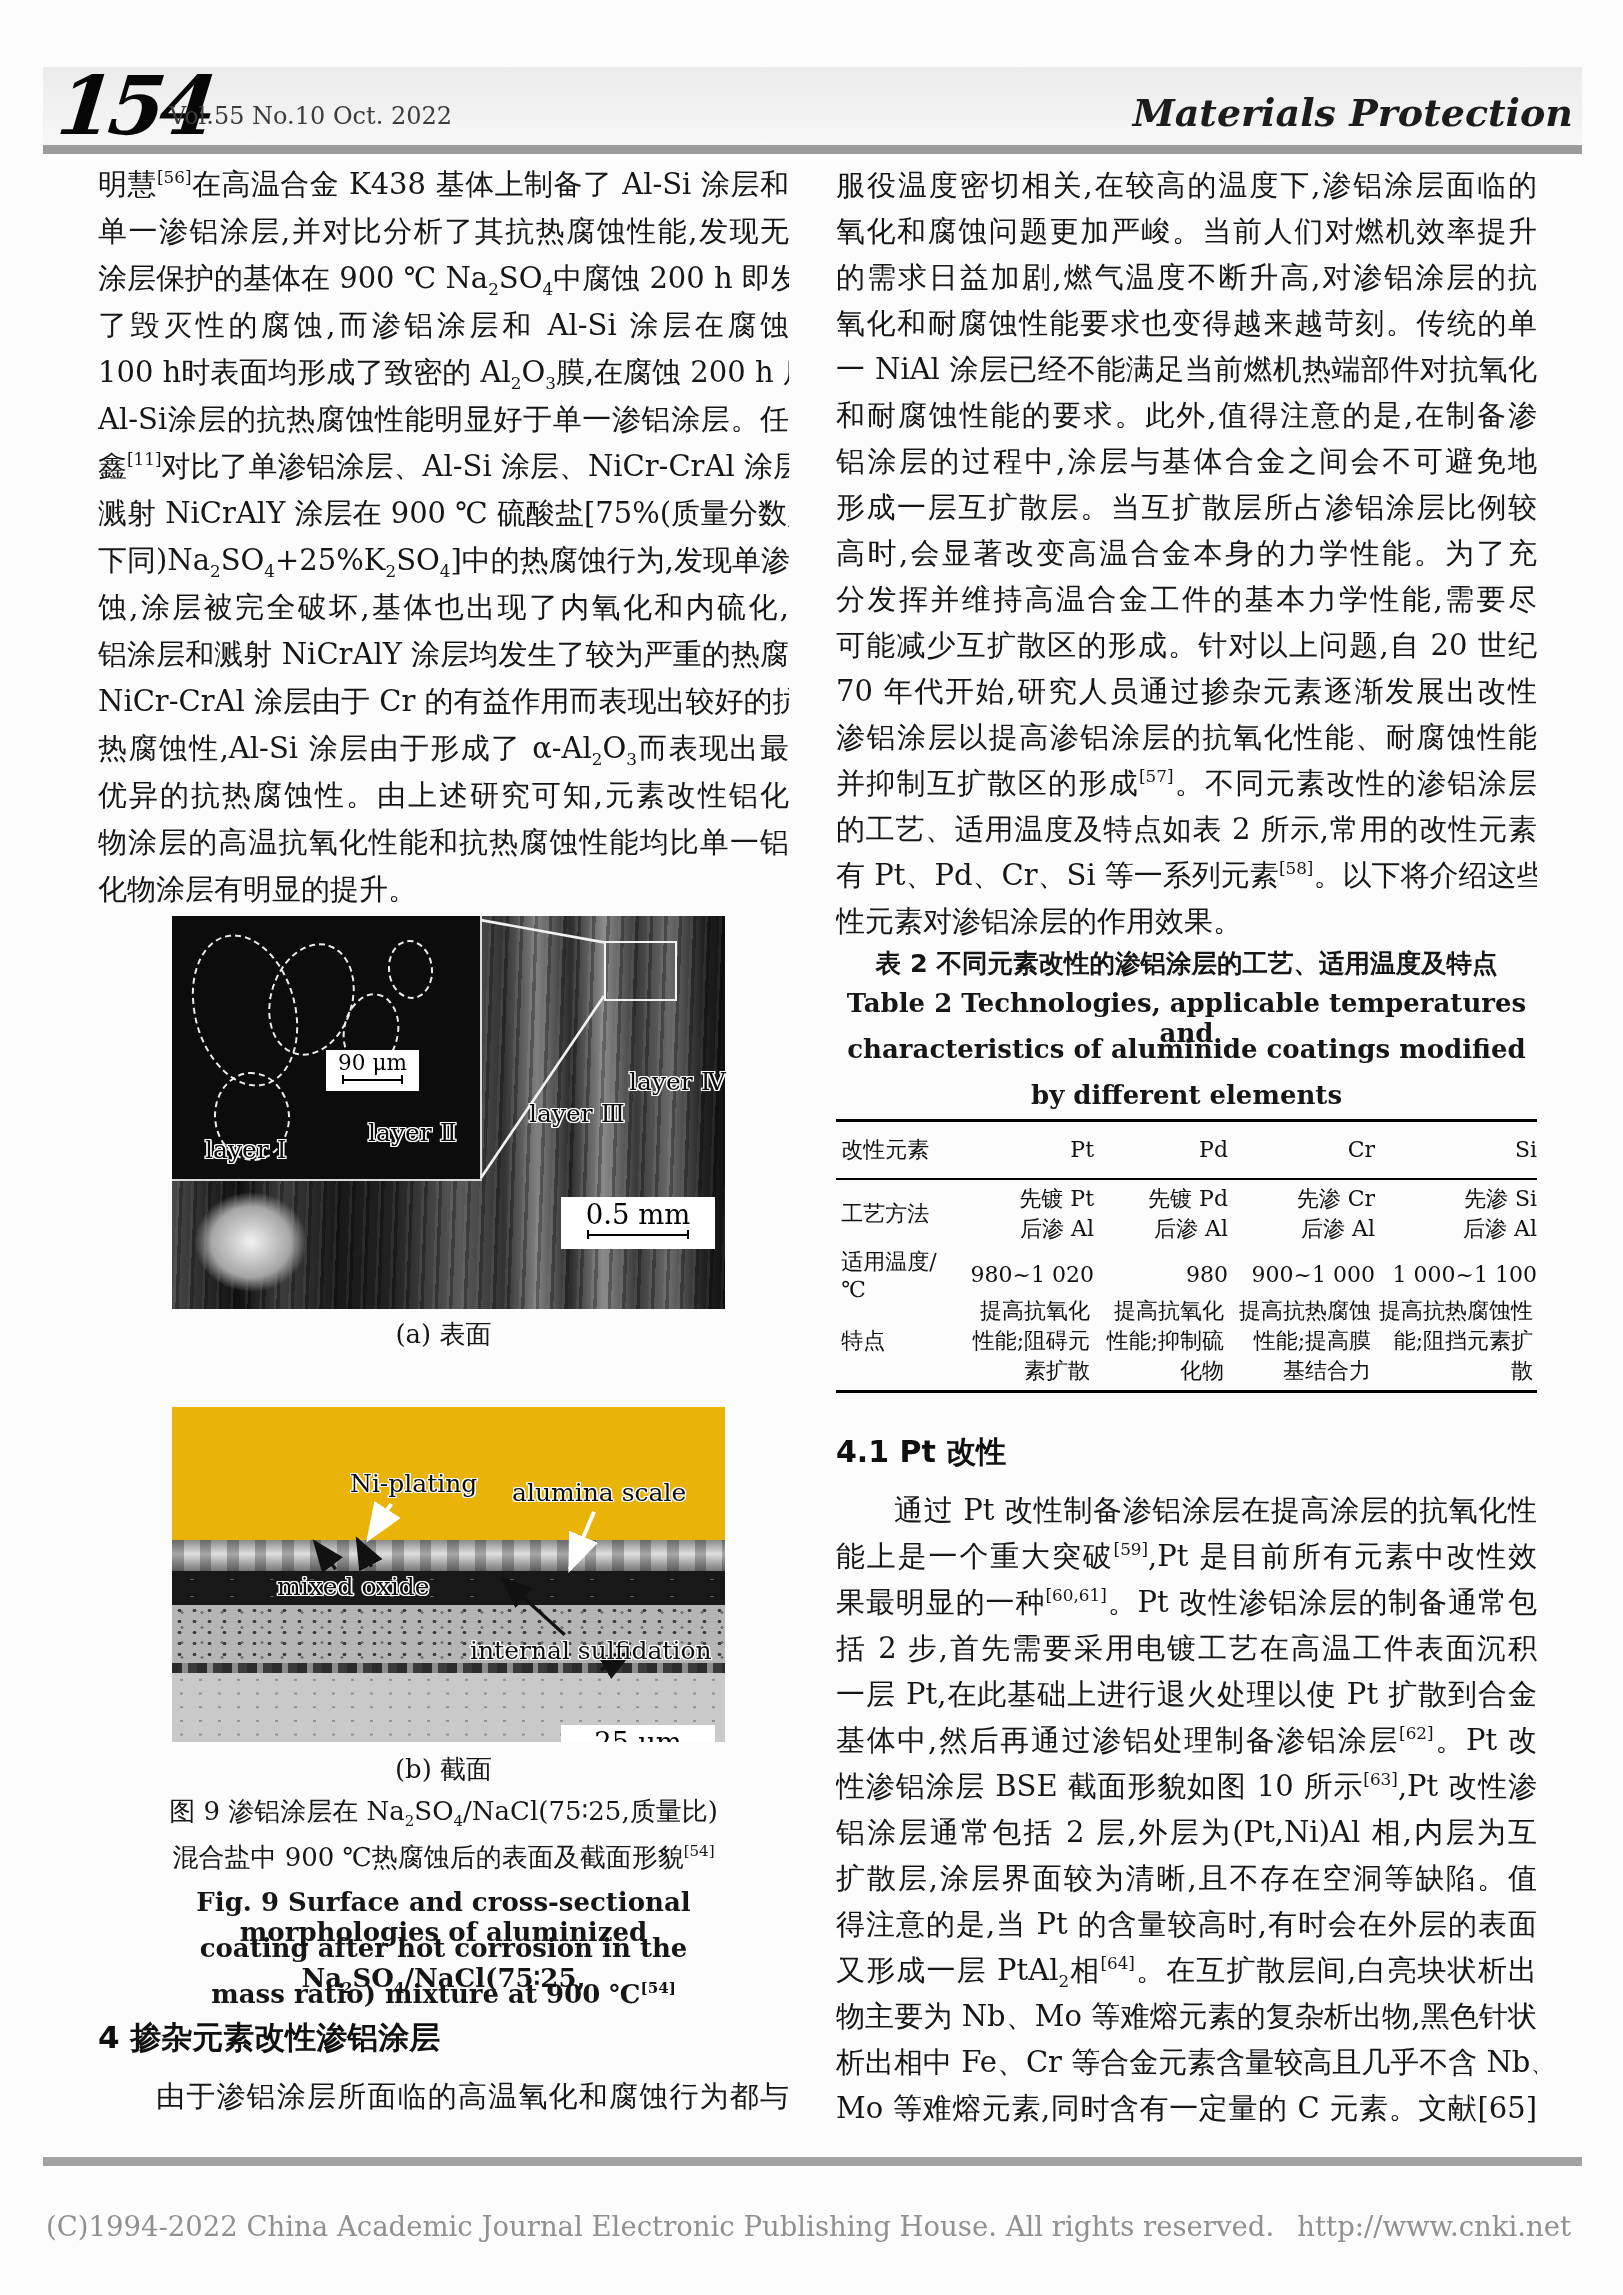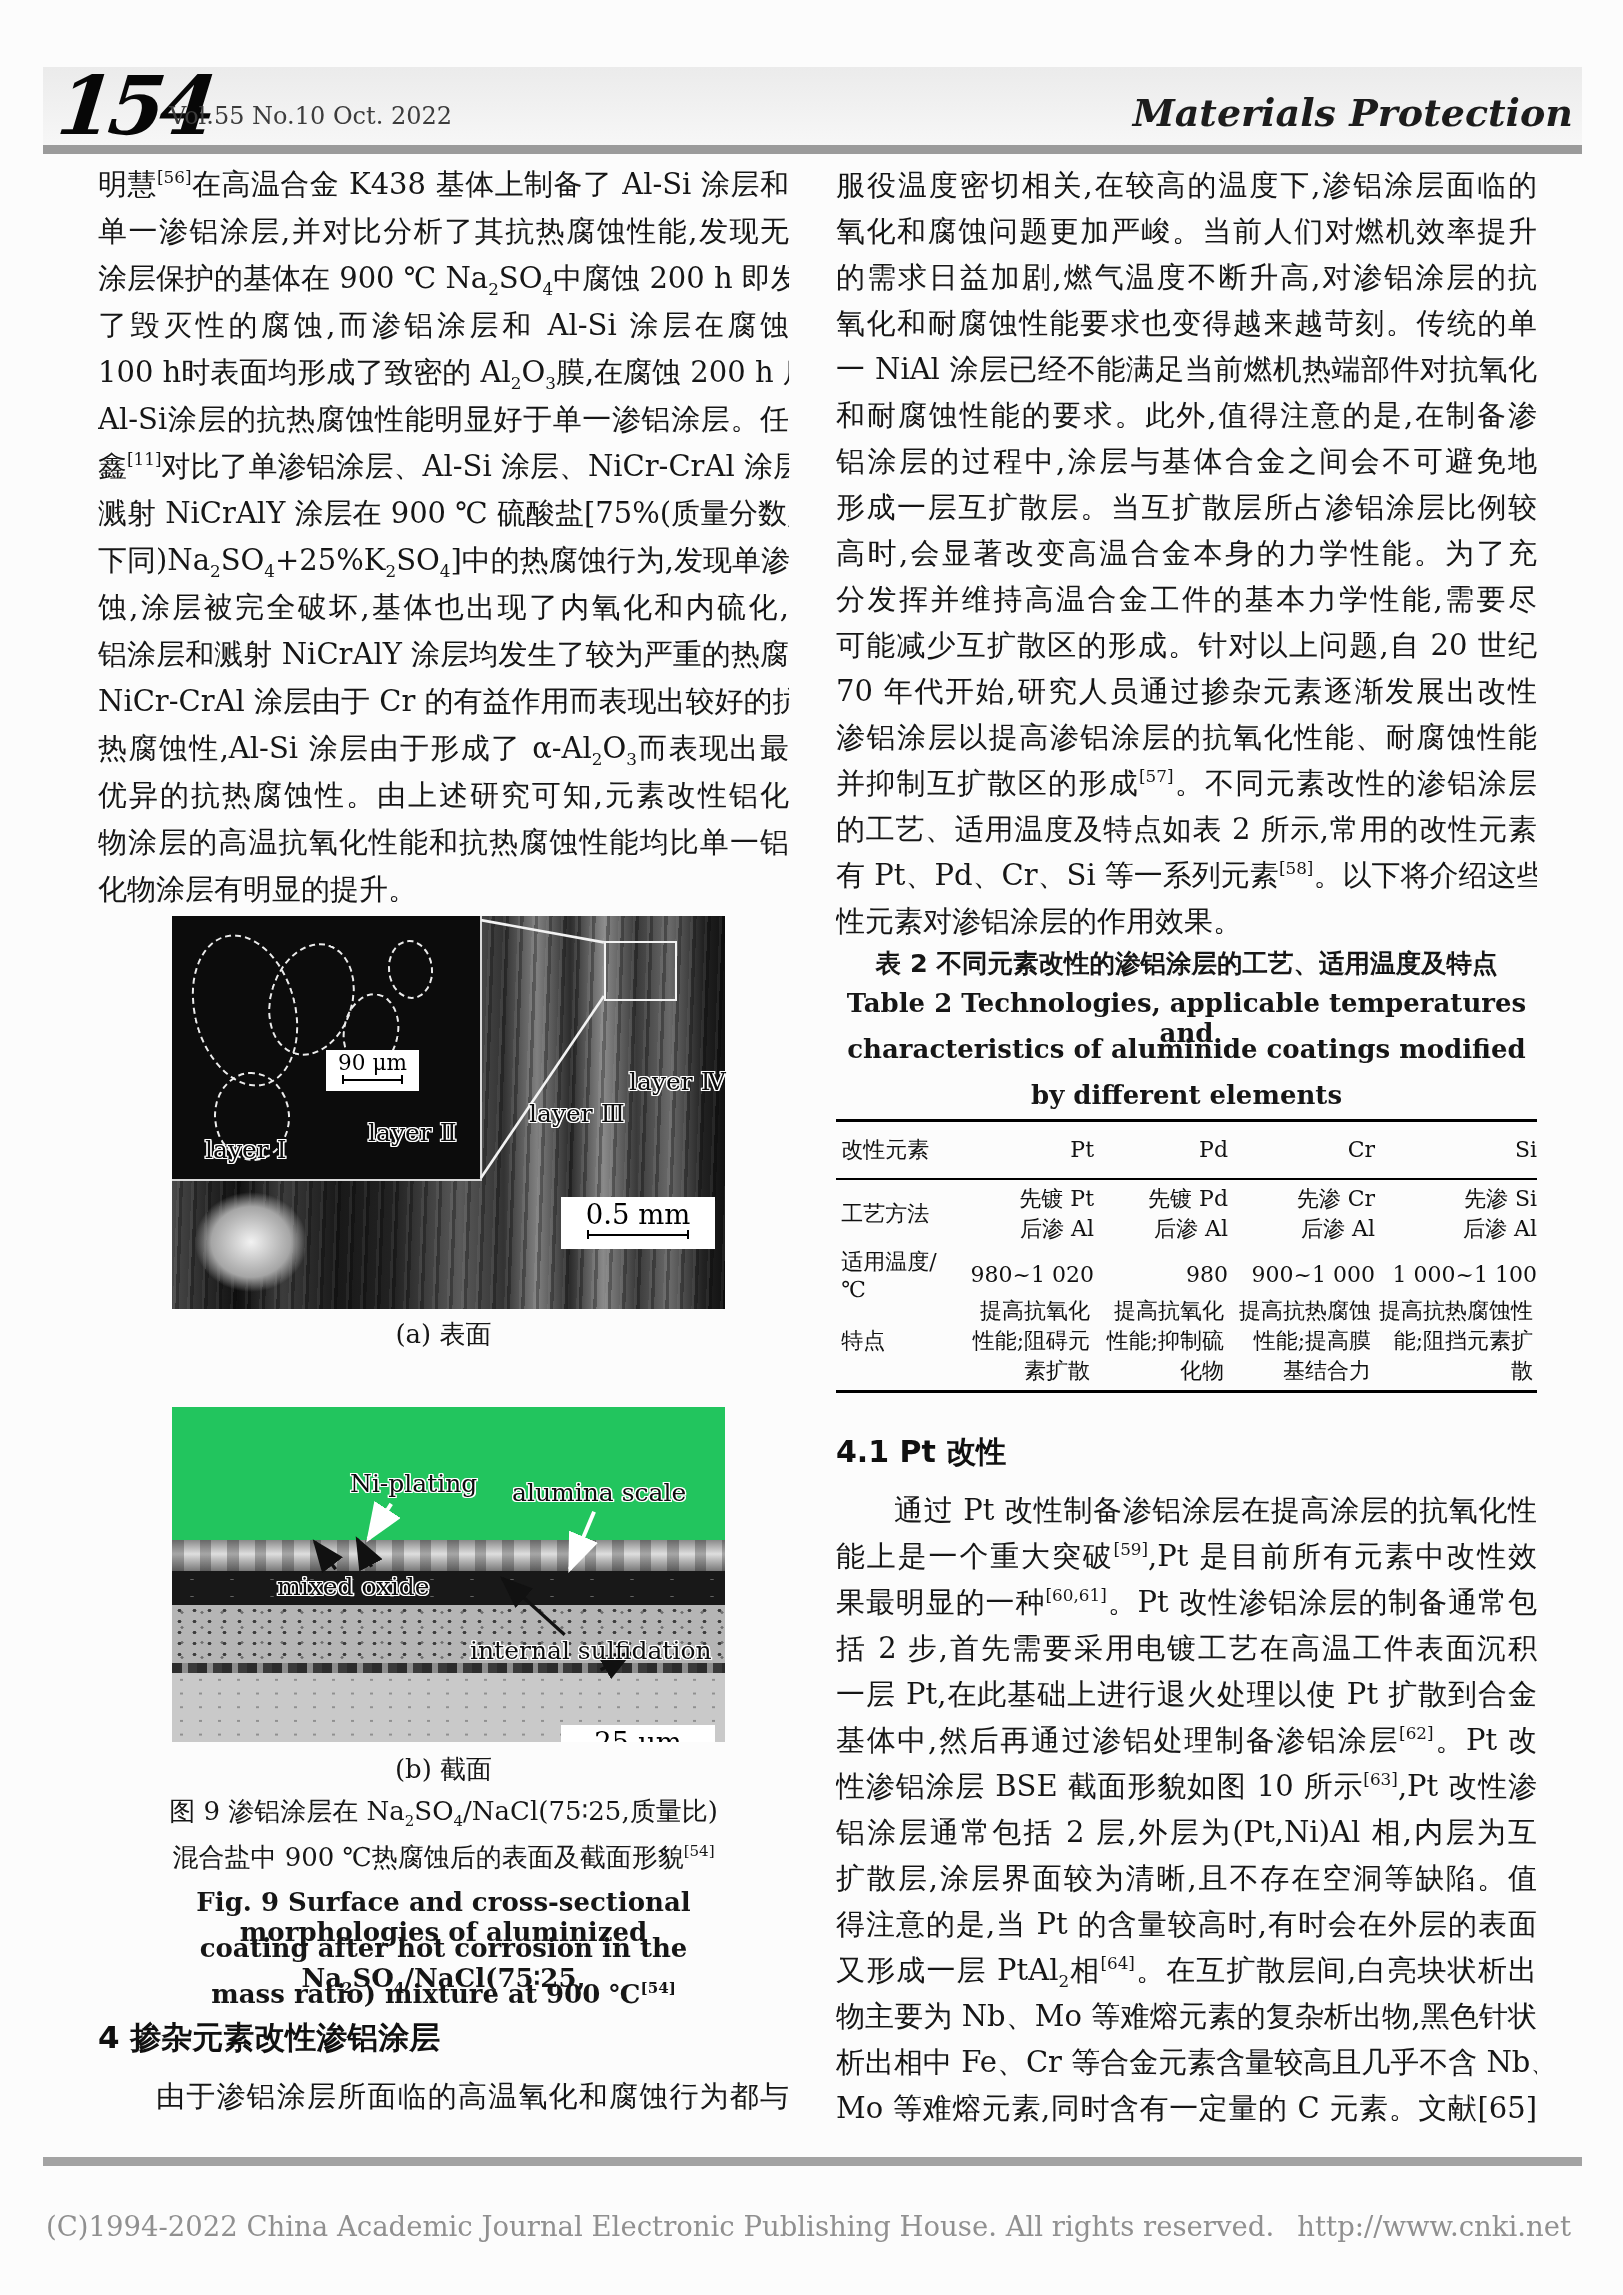--- a/index.html
+++ b/index.html
@@ -46,21 +46,21 @@
   .scalebox .bar{height:2.6px;background:#000;width:66%;margin:2.6px auto 0;position:relative;}
   .scalebox .bar:before,.scalebox .bar:after{content:"";position:absolute;top:-3.3px;width:2px;height:9.2px;background:#000;}
   .scalebox .bar:before{left:0;} .scalebox .bar:after{right:0;}
   .sb-50{left:154px;top:134px;width:93px;height:41px;font-size:21.6px;line-height:26px;}
   .sb-05{left:389px;top:281px;width:154px;height:52px;font-size:27.5px;line-height:34px;}
   .sb-25{left:389px;top:280px;width:154px;height:52px;font-size:27.5px;line-height:34px;margin-top:38px;}
   .sem-label{position:absolute;font-size:25px;color:#0d0d0d;white-space:nowrap;
      text-shadow:-1.3px -1.3px 0 #fff,1.3px -1.3px 0 #fff,-1.3px 1.3px 0 #fff,1.3px 1.3px 0 #fff,0 1.3px 0 #fff,0 -1.3px 0 #fff,1.3px 0 0 #fff,-1.3px 0 0 #fff;}
 
   
-  .figb{left:172px;top:1407px;width:553px;height:335px;background:#22c55e;overflow:hidden;}
+  .figb{left:172px;top:1407px;width:553px;height:335px;background:#eab308;overflow:hidden;}
   .fb-ni{left:0;top:133px;width:553px;height:31px;
      background:repeating-linear-gradient(90deg,rgba(0,0,0,.25) 0 11.8px,transparent 11.8px 27.5px),
      linear-gradient(180deg,#8a8a8a,#dedede 45%,#787878);}
   .fb-alumina{left:0;top:164px;width:553px;height:34px;background-color:#181818;
      background-image:radial-gradient(rgba(190,190,190,.45) 1.3px,transparent 2px);background-size:40px 17px;}
   .fb-oxide{left:0;top:198px;width:553px;height:60px;background-color:#b5b5b5;
      background-image:radial-gradient(#3c3c3c 1.6px,transparent 2.3px),radial-gradient(#6f6f6f 1.3px,transparent 2px);
      background-size:15px 11px,20px 15px;}
   .fb-sulf{left:0;top:256px;width:553px;height:10.5px;
      background:repeating-linear-gradient(90deg,#2c2c2c 0 10.5px,#8d8d8d 10.5px 15.7px,#3a3a3a 15.7px 25px);}

